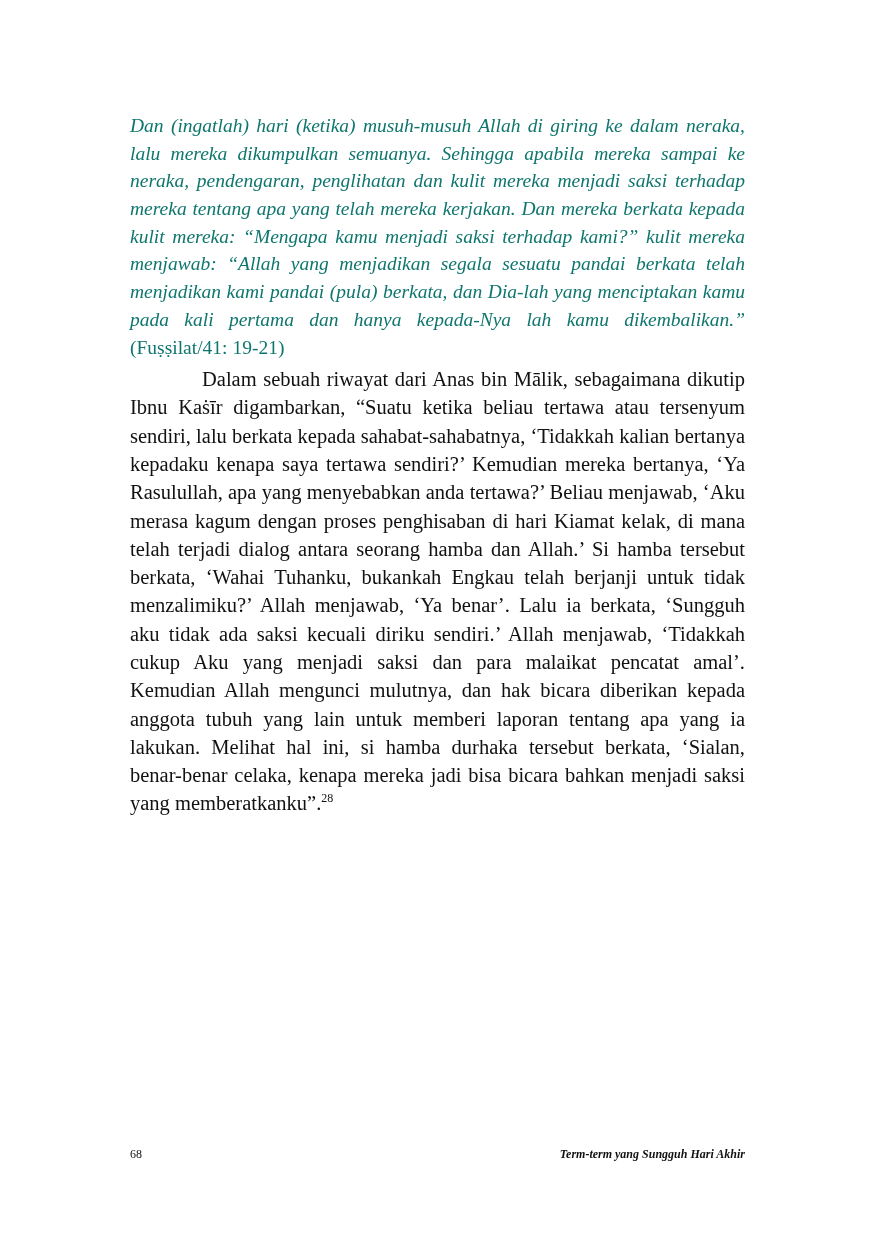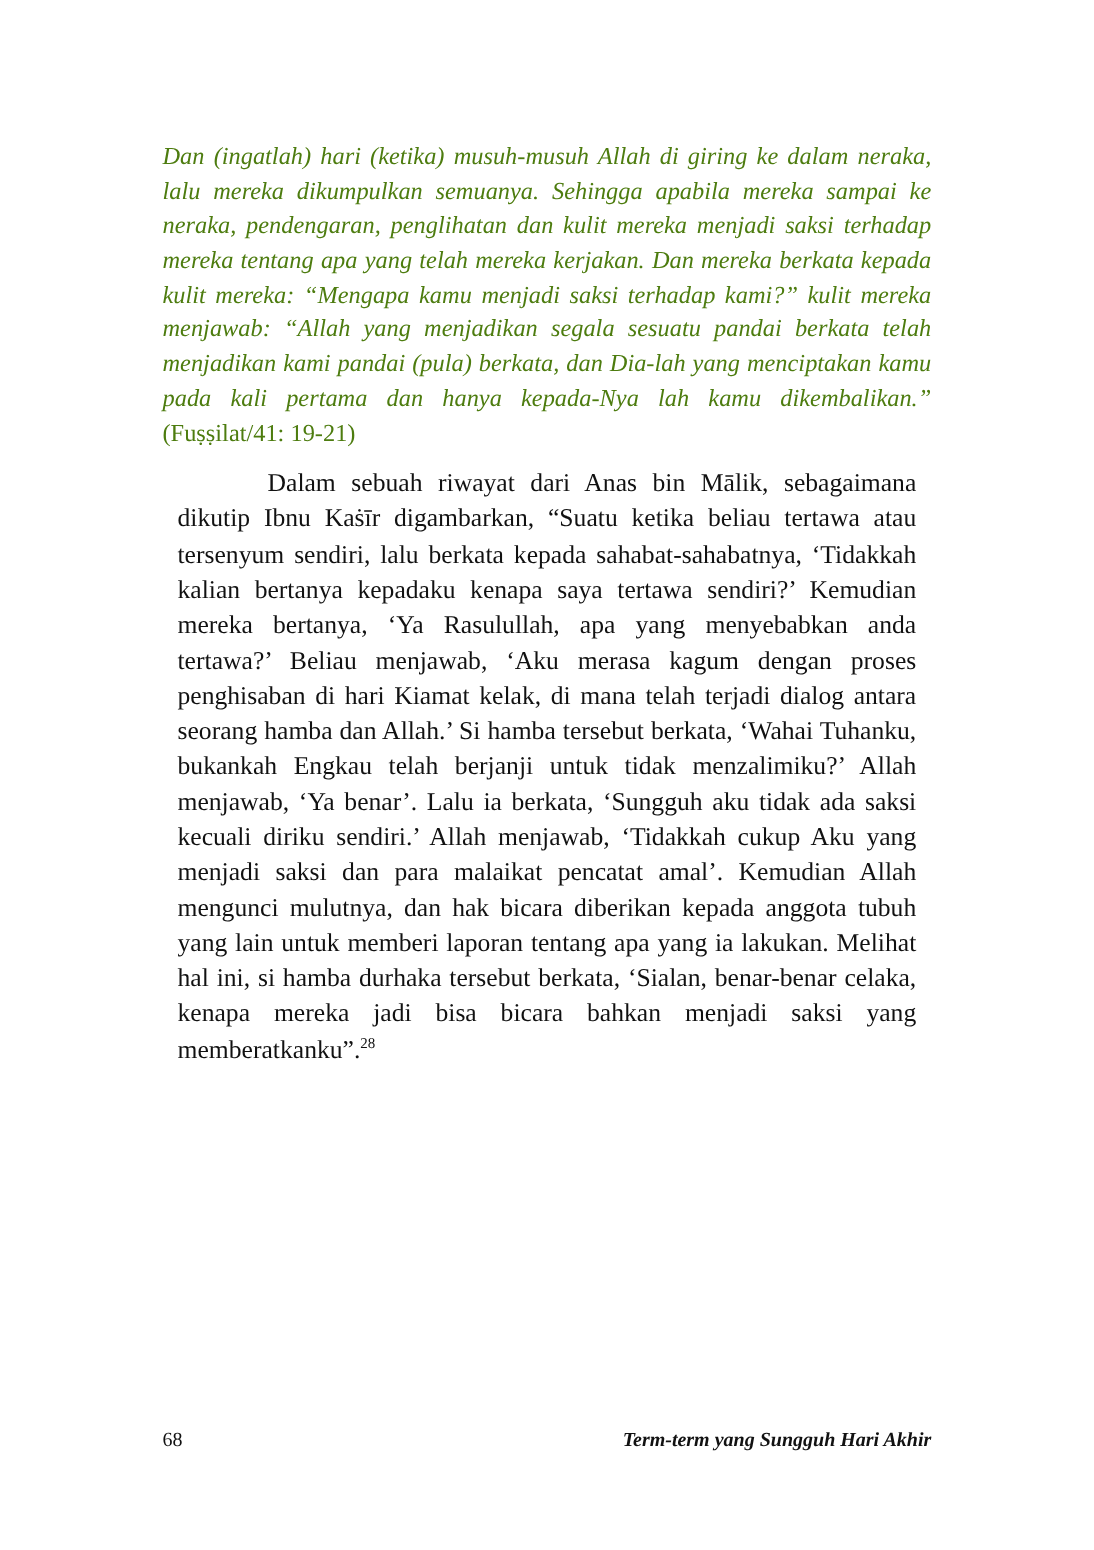--- a/index.html
+++ b/index.html
@@ -31,46 +31,46 @@
     font-weight: 700;
     color: #111;
     margin: 0 0 26px 0;
   }
   .translation {
     font-style: italic;
     font-size: 19.5px;
     line-height: 1.42;
     text-align: justify;
     margin: 0 0 4px 0;
-    color: #4d7c0f;
+    color: #0f766e;
   }
   .translation .citation {
     font-style: normal;
   }
   .body-paragraph {
     font-size: 20.5px;
     line-height: 1.38;
     text-align: justify;
     text-indent: 72px;
-    margin: 12px;
+    margin: 0;
     color: #111;
   }
   .body-paragraph sup {
     font-size: 12px;
     line-height: 0;
   }
   .footer {
     position: absolute;
     left: 130px;
     right: 130px;
     bottom: 78px;
     display: flex;
     justify-content: space-between;
     align-items: baseline;
-    font-size: 16px;
+    font-size: 12px;
   }
   .footer .page-number {
     font-style: normal;
     color: #111;
   }
   .footer .running-title {
     font-style: italic;
     font-weight: 600;
     color: #111;
   }

